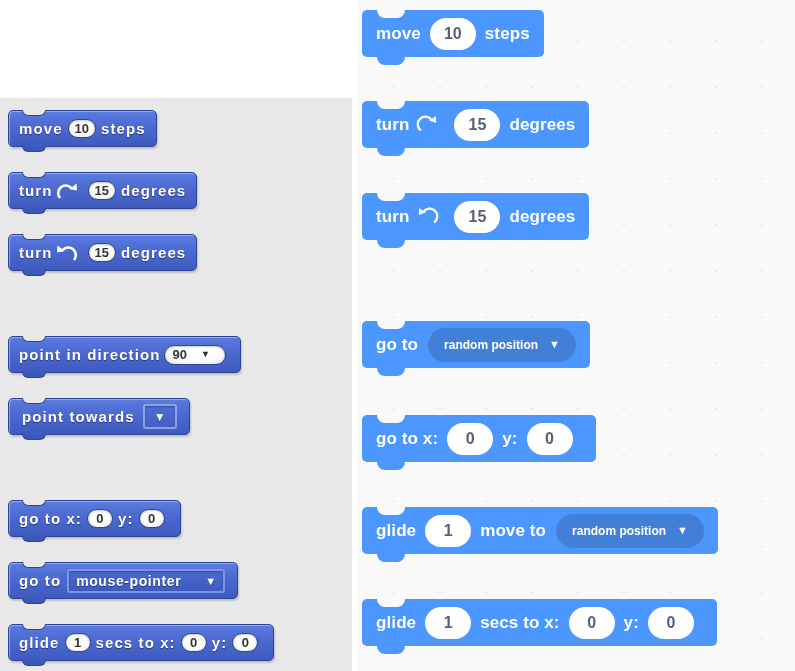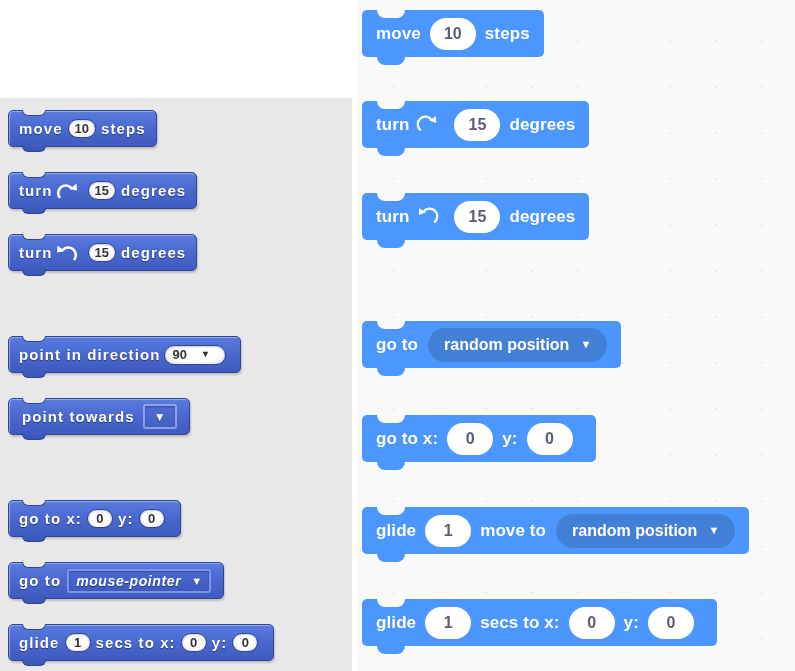--- a/index.html
+++ b/index.html
@@ -108,29 +108,28 @@
     font-size: 13px;
     font-weight: bold;
     line-height: 1;
     box-shadow: inset 0 1px 2px rgba(0,0,0,0.22);
   }
   .s2-dropdown-oval .tri { font-size: 9px; color: #2a2a2a; }
 
   .s2-dropdown-box {
     display: inline-flex;
     align-items: center;
-    gap: 10px;
+    gap: 24px;
     height: 24px;
     margin: 0 2px 0 6px;
     padding: 0 7px;
     background: linear-gradient(to bottom, #4a68cf 0%, #3f5bbf 100%);
     border: 2px solid #7b95ea;
     border-radius: 3px;
     box-shadow: inset 0 1px 2px rgba(0,0,0,0.30);
-    font-style: italic;
   }
   .s2-dropdown-box .dtext {
     color: #ffffff;
     font-size: 14px;
     font-weight: bold;
     letter-spacing: 0.6px;
     text-shadow: 0 1px 1px rgba(0,0,0,0.45);
     line-height: 1;
   }
   .s2-dropdown-box .tri {
@@ -230,21 +229,21 @@
     align-items: center;
     gap: 11px;
     height: 34px;
     margin: 0 0 0 10px;
     padding: 0 16px;
     background: #4280d7;
     border-radius: 17px;
   }
   .s3-dropdown .dtext {
     color: #ffffff;
-    font-size: 16px;
+    font-size: 12px;
     font-weight: bold;
     line-height: 1;
   }
   .s3-dropdown .tri { color: #ffffff; font-size: 11px; line-height: 1; }
 
   .s3-icon { display: inline-flex; align-items: center; margin: 0 6px 0 7px; }
 </style>
 </head>
 <body>
 

